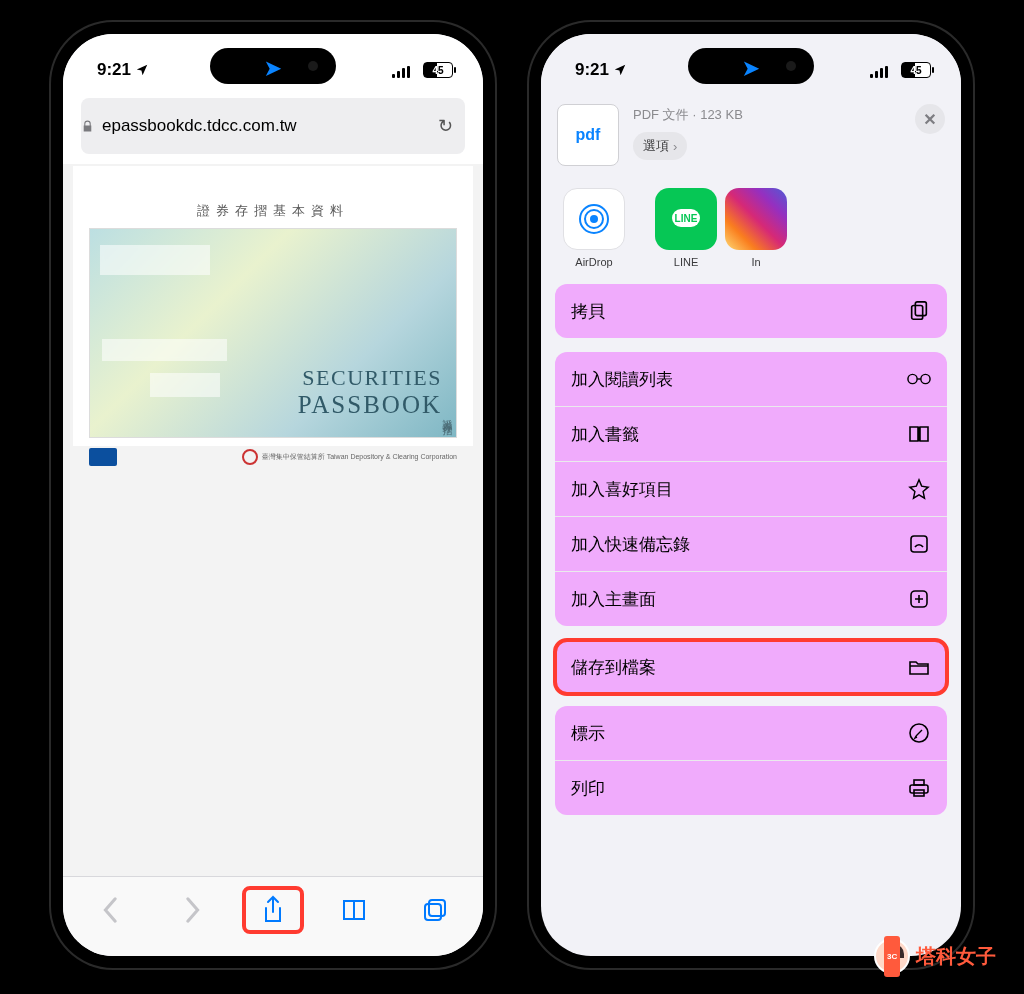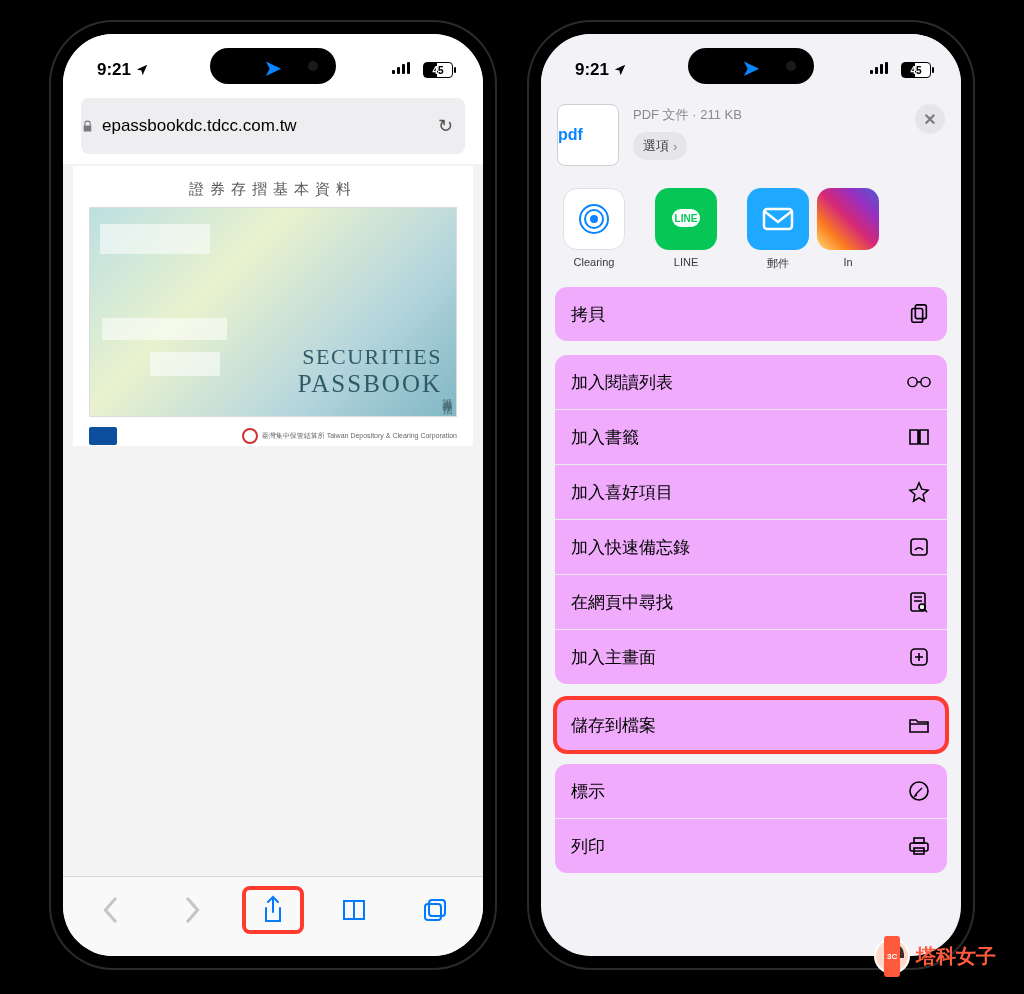--- a/index.html
+++ b/index.html
@@ -62,21 +62,21 @@
     align-items: center;
     justify-content: space-between;
     padding: 14px 30px 0 34px;
     background: #fff;
     font-weight: 600;
     font-size: 17px;
     color: #000;
   }
   .screen-right .status-bar { background: #f2f2f7; }
   .status-left { display:flex; align-items:center; gap:4px;}
-  .status-right { display:flex; align-items:flex-start; gap:13px;text-decoration:underline;}
+  .status-right { display:flex; align-items:flex-end; gap:13px;text-decoration:underline;}
   .signal-bars { display:flex; align-items:flex-end; gap:2px; height:12px;}
   .signal-bars span { width:3px; background:#000; border-radius:1px;}
   .signal-bars span:nth-child(1){height:4px}
   .signal-bars span:nth-child(2){height:7px}
   .signal-bars span:nth-child(3){height:10px}
   .signal-bars span:nth-child(4){height:12px}
   .battery-pill {
     display:inline-flex;align-items:center;justify-content:center;
     width:30px;height:16px;border:1.5px solid #000;border-radius:4px;
     font-size:10px;font-weight:700;position:relative;padding:0 2px;
@@ -107,21 +107,21 @@
     background:#f3f3f3;
     padding-top:2px;
   }
   .doc-card {
     margin:0 10px;
     background:#fff;
     height:280px;
     padding:14px 16px;
     position:relative;
   }
-  .doc-title-cn { text-align:center; font-size:15px;color:#595959; letter-spacing:6px;}
+  .doc-title-cn { text-align:center; font-size:13px;color:#595959; letter-spacing:6px;margin-top:22px;}
   .passbook {
     margin-top:8px;
     height:210px;
     width:100%;
     background: linear-gradient(135deg,#bcdfe2 0%, #e9f2ce 35%, #b6d6dd 70%, #7fb7c4 100%);
     border:1px solid #dcdcdc;
     position:relative;
   }
   .pb-blur { position:absolute;background:rgba(255,255,255,.55);backdrop-filter:blur(2px);}
   .pb1{left:10px;top:16px;width:110px;height:30px;}
@@ -148,21 +148,21 @@
   .share-highlight{border:4px solid #ff3b30;border-radius:8px;}
 
   
   .sheet-header{
     background:#f2f2f7;
     padding:12px 16px 10px;
     display:flex;align-items:flex-start;gap:14px;
   }
   .pdf-thumb{
     width:62px;height:62px;background:#fff;border:1px solid #d0d0d4;border-radius:8px;
-    display:flex;align-items:center;color:#0a84ff;font-weight:600;font-size:16px;
+    display:flex;align-items:center;justify-content:center;color:#0a84ff;font-weight:600;font-size:16px;
   }
   .file-meta{flex:1;}
   .file-name{font-size:17px;font-weight:600;color:#000;}
   .file-sub{font-size:13px;color:#8a8a8e;margin-top:2px;}
   .options-btn{
     margin-top:8px;display:inline-flex;align-items:center;gap:4px;
     background:#e6e6ea;border-radius:16px;padding:5px 10px;font-size:13px;color:#3a3a3c;
   }
   .close-btn{
     width:30px;height:30px;border-radius:50%;background:#e6e6ea;color:#7d7d82;
@@ -325,58 +325,49 @@
               <span class="battery-num">45</span>
             </span>
         </div>
       </div>
 
       <div class="sheet-header">
         <div class="pdf-thumb">
             <span>pdf</span>
           </div>
         <div class="file-meta">
-          <div class="file-sub">PDF 文件 · 211 KB</div>
+          <div class="file-sub">PDF 文件 · 123 KB</div>
           <div class="options-btn">
             <span>選項</span>
             <span style="color:#8a8a8e;">›</span>
           </div>
         </div>
         <div class="close-btn">✕</div>
       </div>
 
       <div class="app-row">
         <div class="app">
           <div class="icon icon-airdrop">
             <svg width="40" height="40" viewBox="0 0 40 40">
                 <circle cx="20" cy="20" r="4" fill="#0a84ff"></circle>
                 <circle cx="20" cy="20" r="9" fill="none" stroke="#0a84ff" stroke-width="2"></circle>
                 <circle cx="20" cy="20" r="14" fill="none" stroke="#0a84ff" stroke-width="2"></circle>
               </svg>
           </div>
-          <div class="label">Clearing</div>
+          <div class="label">AirDrop</div>
         </div>
         <div class="app">
           <div class="icon icon-line">
             <svg width="40" height="40" viewBox="0 0 40 40">
                 <rect x="6" y="10" width="28" height="18" rx="9" fill="#fff"></rect>
                 <text x="20" y="23" text-anchor="middle" font-size="10" font-weight="700" fill="#06c755">LINE</text>
               </svg>
           </div>
           <div class="label">LINE</div>
         </div>
-        <div class="app">
-          <div class="icon icon-mail">
-            <svg width="40" height="40" viewBox="0 0 40 40">
-                <rect x="6" y="10" width="28" height="20" rx="3" fill="none" stroke="#fff" stroke-width="2.5"></rect>
-                <path d="M6 12l14 11L34 12" fill="none" stroke="#fff" stroke-width="2.5"></path>
-              </svg>
-          </div>
-          <div class="label">郵件</div>
-        </div>
         <div class="app" style="width:30px;align-items:center;">
           <div class="icon icon-ig" style="width:62px;"></div>
           <div class="label">In</div>
         </div>
       </div>
 
       <div class="action-group">
         <div class="action-row">
           <span>拷貝</span>
           <span class="ri">
@@ -414,31 +405,20 @@
                 <path fill="none" stroke="#000" stroke-width="1.6" d="M12 2l2.9 6.9L22 10l-5.5 4.8L18 22l-6-3.6L6 22l1.5-7.2L2 10l7.1-1.1z"></path>
               </svg>
           </span>
         </div>
         <div class="action-row">
           <span>加入快速備忘錄</span>
           <span class="ri">
             <svg width="20" height="20" viewBox="0 0 20 20">
                 <rect x="2" y="2" width="16" height="16" rx="3" fill="none" stroke="#000" stroke-width="1.6"></rect>
                 <path d="M6 13c2-3 6-3 8 0" fill="none" stroke="#000" stroke-width="1.6"></path>
-              </svg>
-          </span>
-        </div>
-        <div class="action-row">
-          <span>在網頁中尋找</span>
-          <span class="ri">
-            <svg width="20" height="22" viewBox="0 0 20 22">
-                <rect x="2" y="2" width="14" height="18" rx="2" fill="none" stroke="#000" stroke-width="1.6"></rect>
-                <path d="M5 6h8M5 10h8" stroke="#000" stroke-width="1.4"></path>
-                <circle cx="13" cy="16" r="3" fill="#fff" stroke="#000" stroke-width="1.6"></circle>
-                <path d="M15 18l3 3" stroke="#000" stroke-width="1.6"></path>
               </svg>
           </span>
         </div>
         <div class="action-row">
           <span>加入主畫面</span>
           <span class="ri">
             <svg width="20" height="20" viewBox="0 0 20 20">
                 <rect x="2" y="2" width="16" height="16" rx="4" fill="none" stroke="#000" stroke-width="1.6"></rect>
                 <path d="M10 6v8M6 10h8" stroke="#000" stroke-width="1.6"></path>
               </svg>

